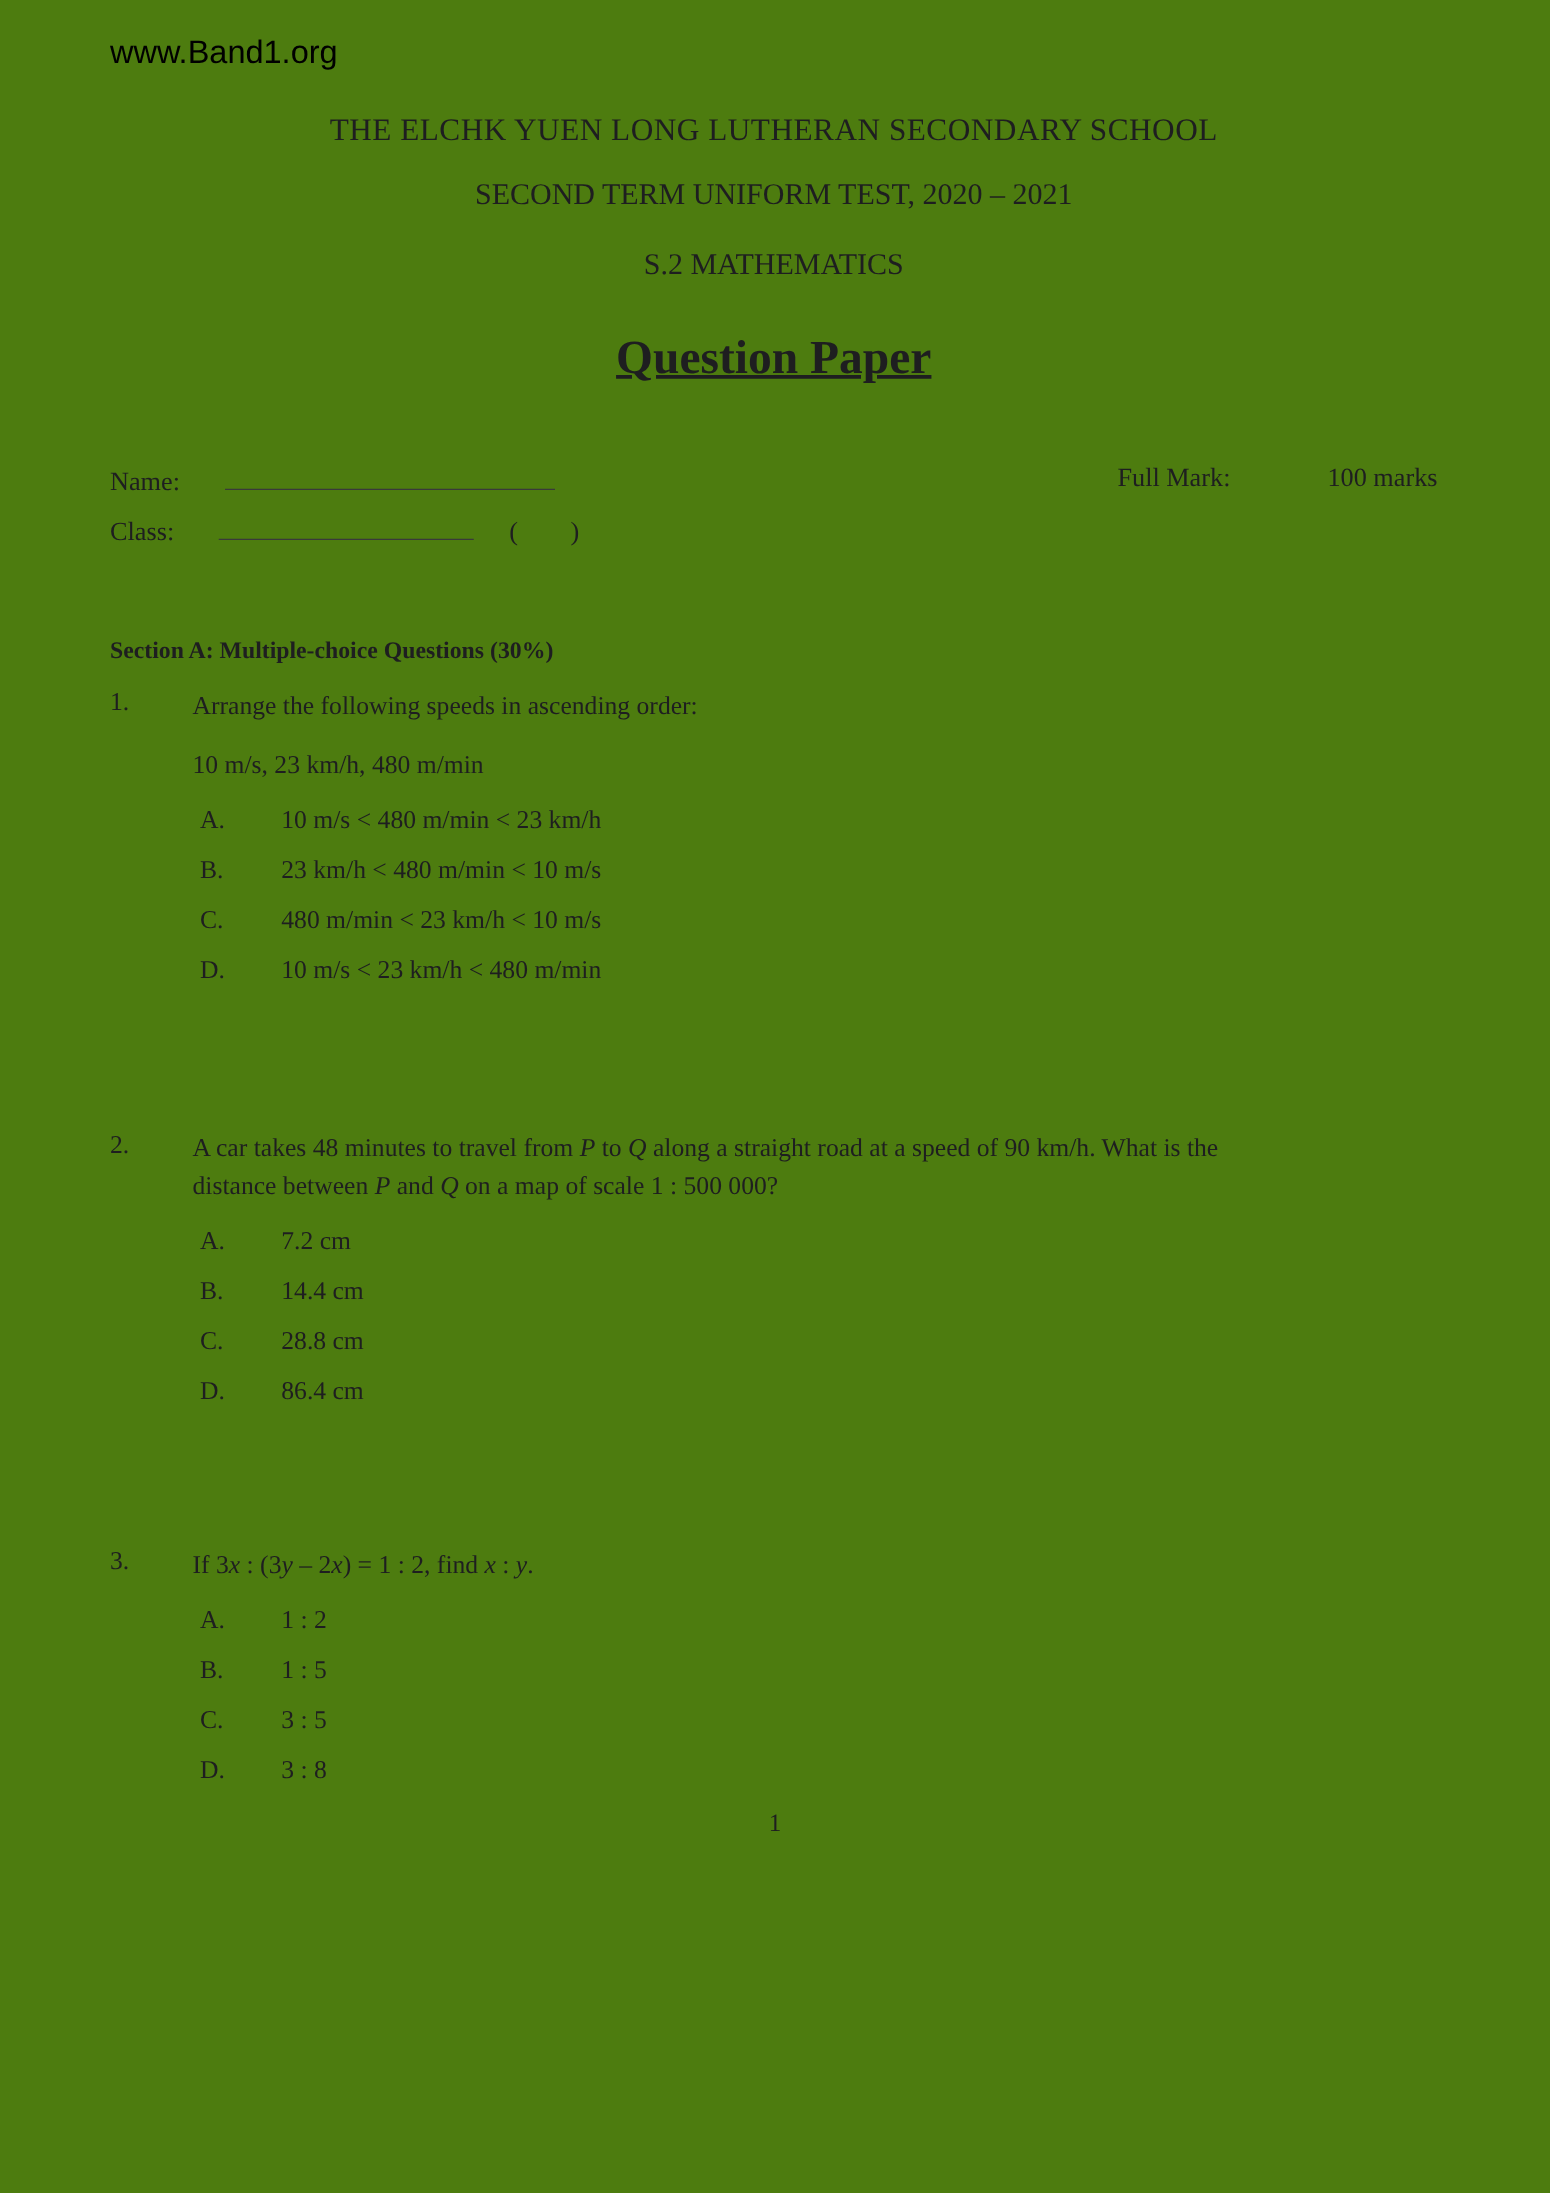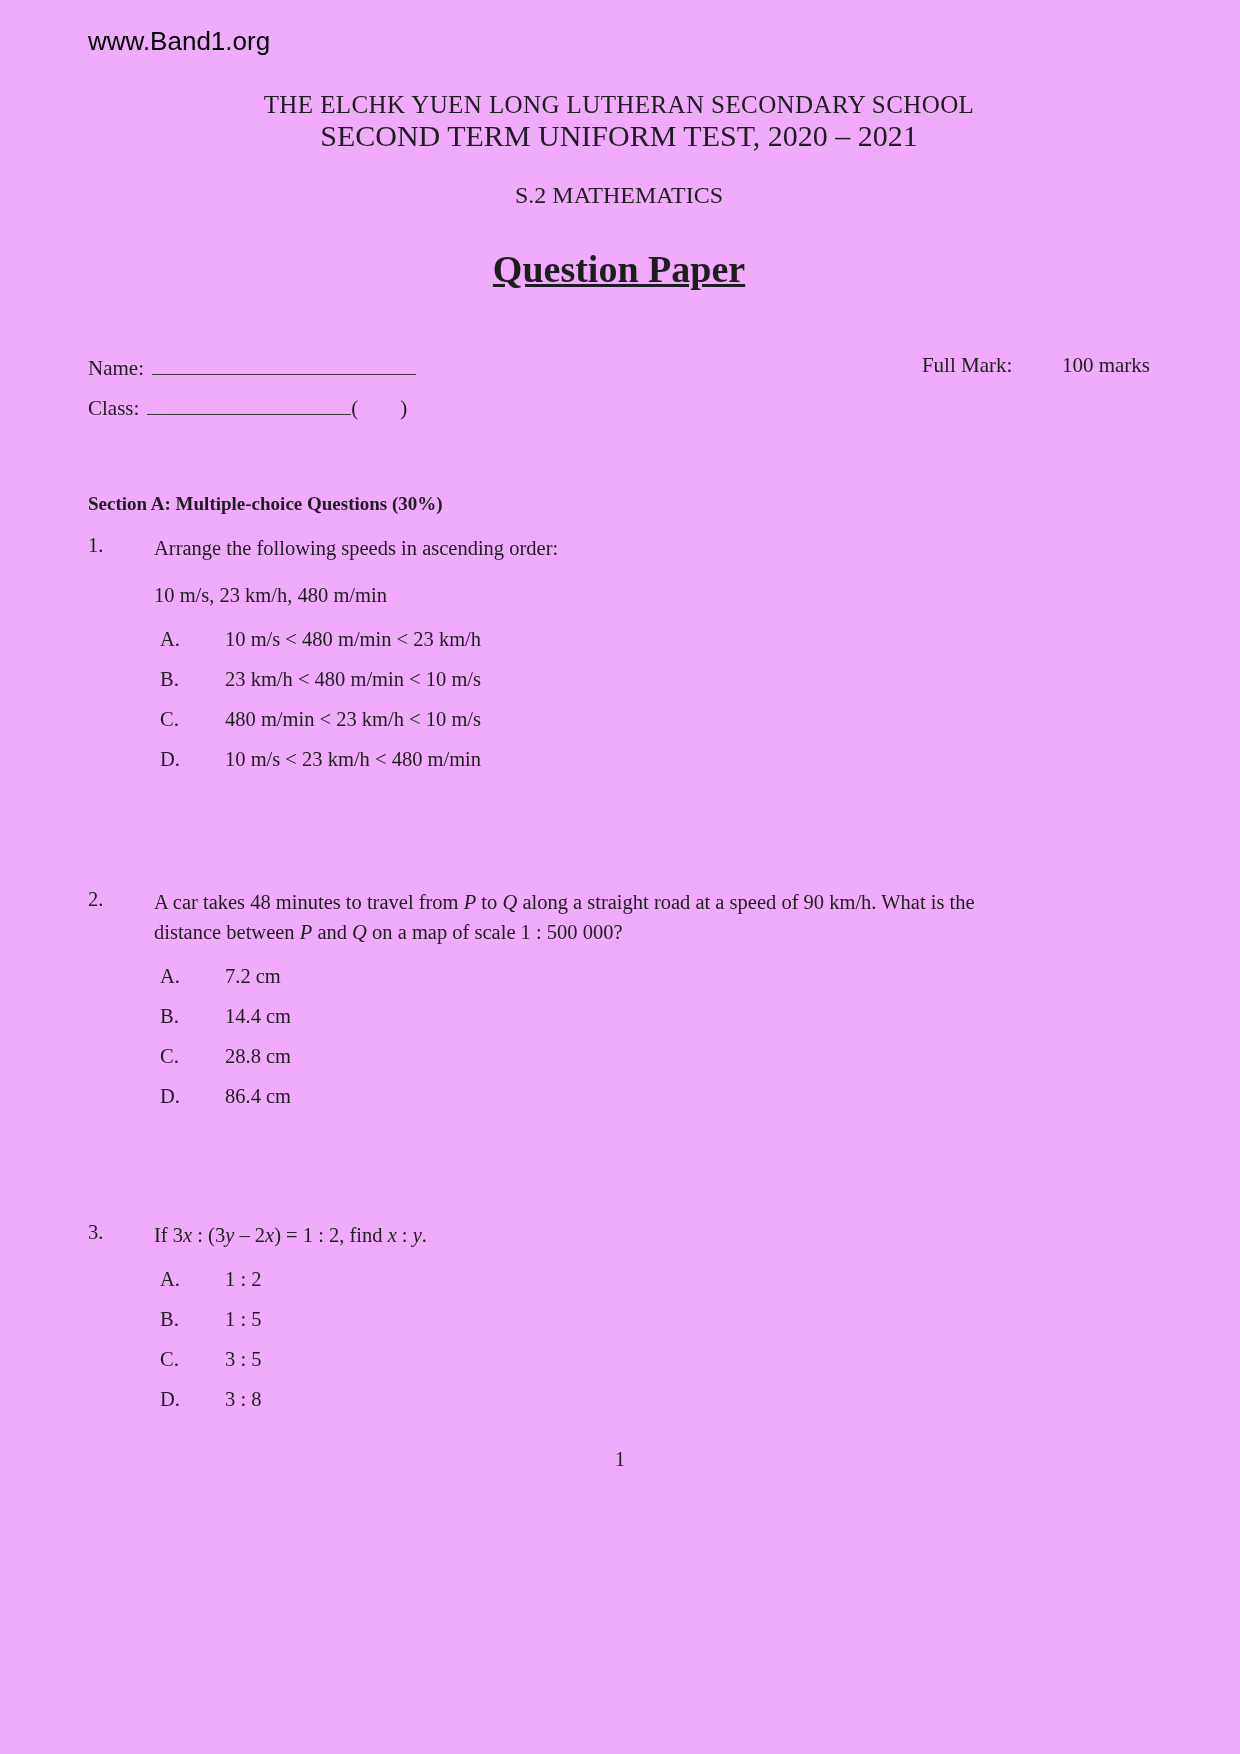--- a/index.html
+++ b/index.html
@@ -2,48 +2,49 @@
 <html><head>
 <meta charset="utf-8">
 <style>
   * { box-sizing: border-box; }
   html, body { margin: 0; padding: 0; background: #e8e8e8; }
   .page {
     position: relative;
     width: 1240px;
     height: 1754px;
     margin: 0 auto;
-    background: #f0abfc;
+    background: #4d7c0f;
     color: #1e1e20;
     font-family: "Liberation Serif", serif;
     padding: 26px 90px 0 88px;
     overflow: hidden;
   }
   .watermark {
     font-family: "Liberation Sans", sans-serif;
     font-size: 26px;
     color: #000;
     margin-bottom: 34px;
   }
   .head { text-align: center; }
   .school   { font-size: 25px; letter-spacing: 0.4px; margin-top: 18px; }
-  .exam     { font-size: 30px; }
+  .exam     { font-size: 24px; margin-top: 24px; }
   .subject  { font-size: 24px; margin-top: 29px; }
   .paper-title { font-size: 38px; font-weight: bold; margin-top: 38px; text-decoration: underline; }
 
   .info {
     display: flex;
     justify-content: space-between;
     margin-top: 62px;
     font-size: 21px;
   }
   .info-left .row, .info-right .row {
     display: flex;
     align-items: baseline;
     height: 40px;
+    gap: 28px;
   }
   .fill-line {
     display: inline-block;
     border-bottom: 1.5px solid #3a3a3a;
     height: 22px;
     margin-left: 8px;
   }
   .name-line  { width: 264px; }
   .class-line { width: 204px; }
   .paren { white-space: pre; }

